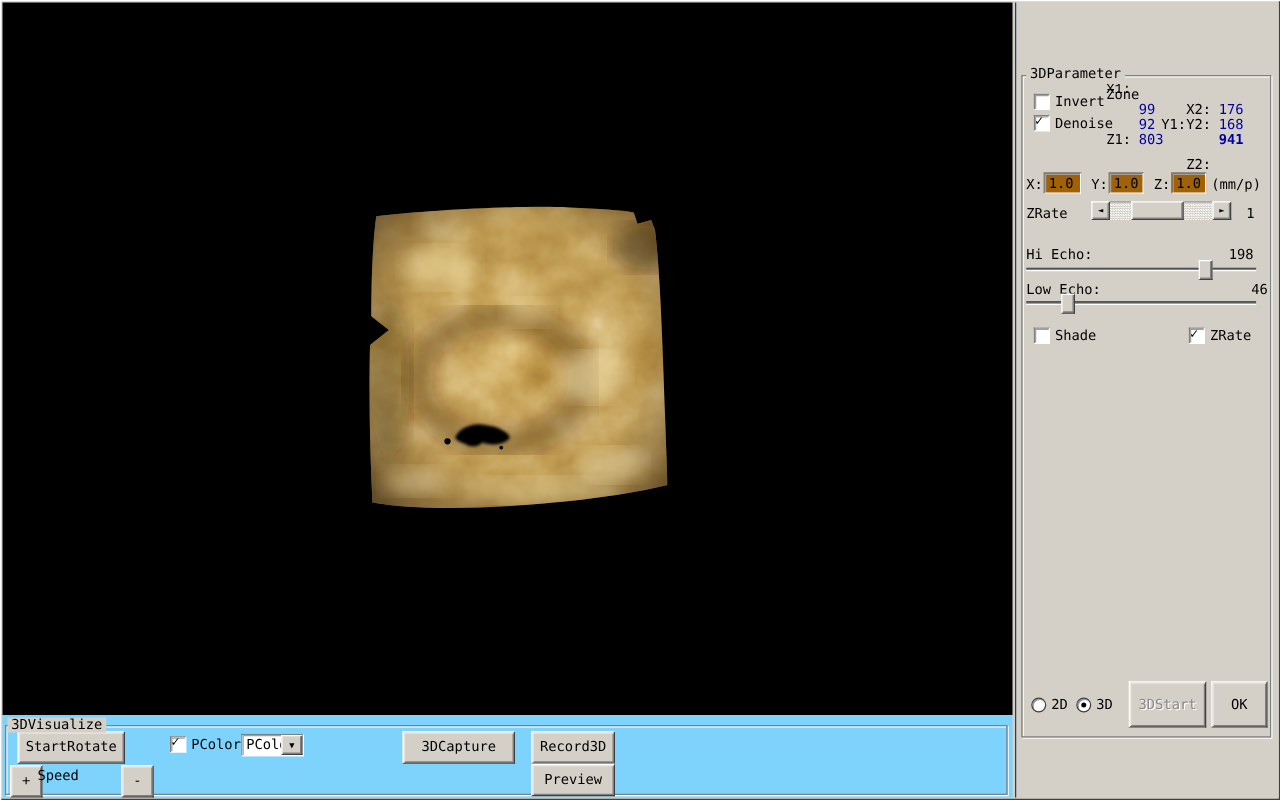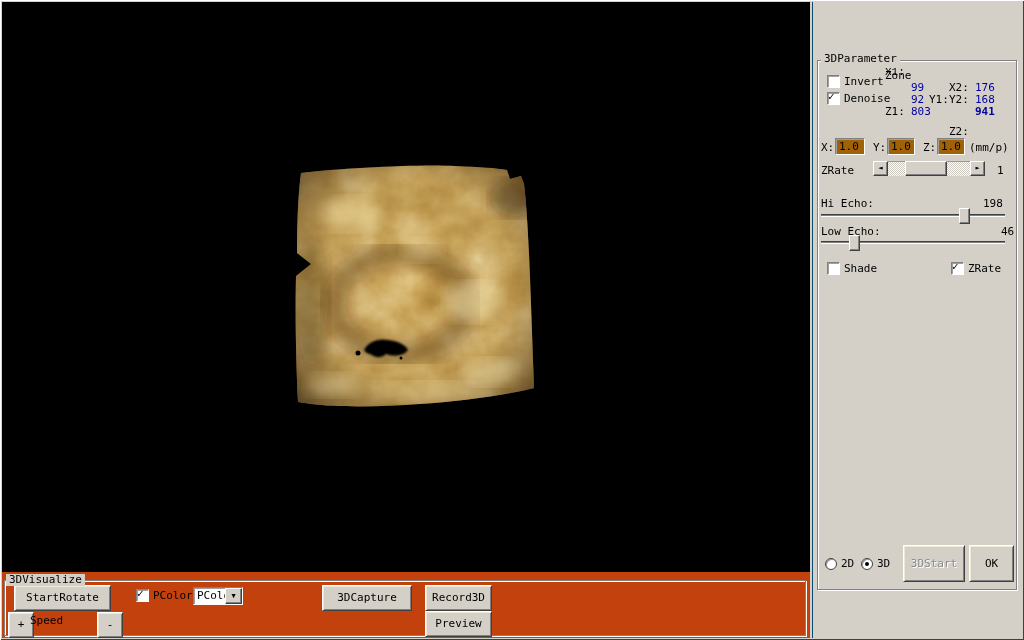--- a/index.html
+++ b/index.html
@@ -5,21 +5,21 @@
   html,body{margin:0;padding:0;}
   body{
     width:1024px;height:640px;position:relative;overflow:hidden;
     background:#d4d0c8;color:#000;
     font-family:"DejaVu Sans Mono","Liberation Mono",monospace;
     font-size:11px;line-height:12px;
   }
   #window{position:absolute;inset:0;box-shadow:inset 1px 1px 0 #ffffff, inset -1px -1px 0 #404040;}
   #viewport{position:absolute;left:2px;top:2px;width:808px;height:570px;background:#000;}
   #param-panel{position:absolute;left:812px;top:2px;width:210px;height:636px;background:#d4d0c8;border-left:1px solid #0c4a6e;}
-  #bottom-panel{position:absolute;left:2px;top:572px;width:808px;height:66px;background:#c2410c;}
+  #bottom-panel{position:absolute;left:2px;top:572px;width:808px;height:66px;background:#7dd3fc;}
 
   .groupbox{position:absolute;border:1px solid #808080;box-shadow:1px 1px 0 #ffffff, inset 1px 1px 0 #ffffff;}
   .group-label{position:absolute;background:#d4d0c8;padding:0 3px;z-index:3;white-space:nowrap;}
 
   .btn{
     position:absolute;background:#d4d0c8;
     border:1px solid;border-color:#ffffff #404040 #404040 #ffffff;
     box-shadow:inset 1px 1px 0 #ece9d8, inset -1px -1px 0 #808080;
     display:flex;align-items:center;justify-content:center;
     font:inherit;color:#000;padding:12px;cursor:pointer;white-space:nowrap;
@@ -234,21 +234,21 @@
       <span>3D</span>
     </div>
     <button class="btn disabled" style="left:90px;top:543px;width:62px;height:37px;">3DStart</button>
     <button class="btn" style="left:156px;top:543px;width:45px;height:37px;">OK</button>
   </div>
 
   <div id="bottom-panel">
     <span class="group-label" style="left:4px;top:2px;">3DVisualize</span>
     <div class="groupbox" style="left:2px;top:8px;width:800px;height:54px;"></div>
 
-    <button class="btn" style="left:12px;top:13px;width:97px;height:21px;">StartRotate</button>
+    <button class="btn" style="left:12px;top:13px;width:86px;height:21px;">StartRotate</button>
 
     <div class="checkbox" style="left:134px;top:17px;" data-checked="true">
       <span class="box">
           <span class="mark">✓</span>
         </span>
       <span>PColor</span>
     </div>
 
     <div class="combo" style="left:191px;top:15px;width:50px;height:18px;">
       <span class="combo-text">PColor</span>

